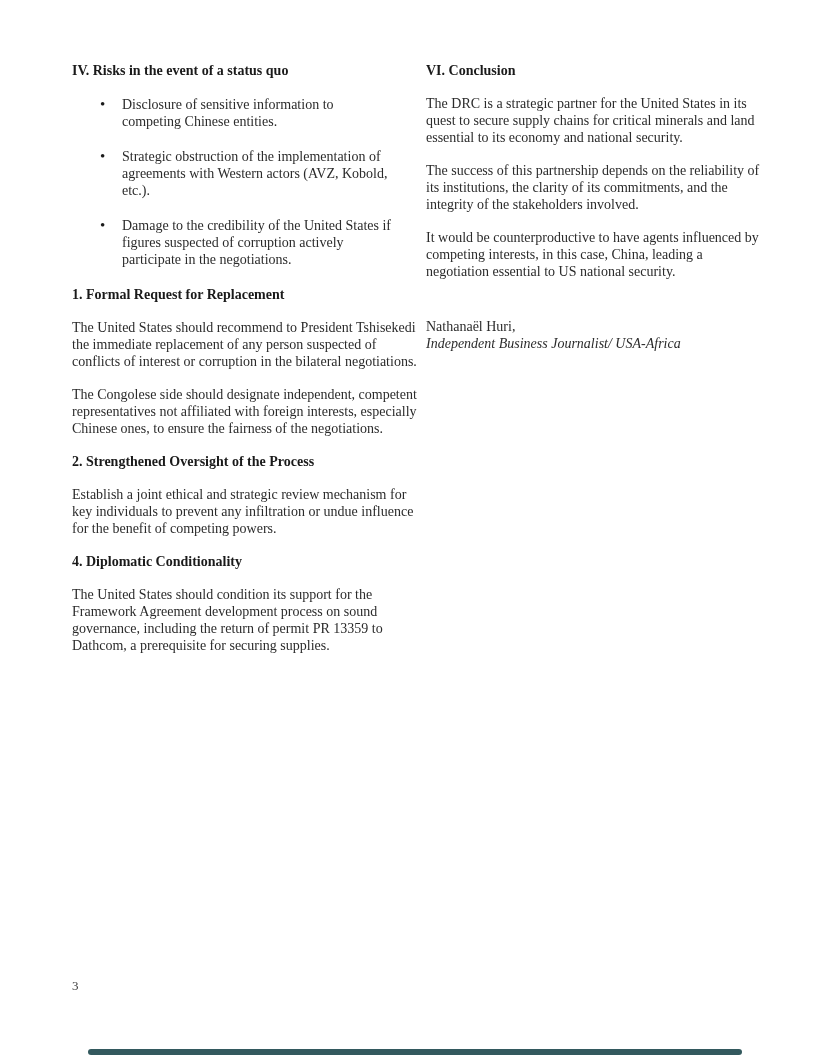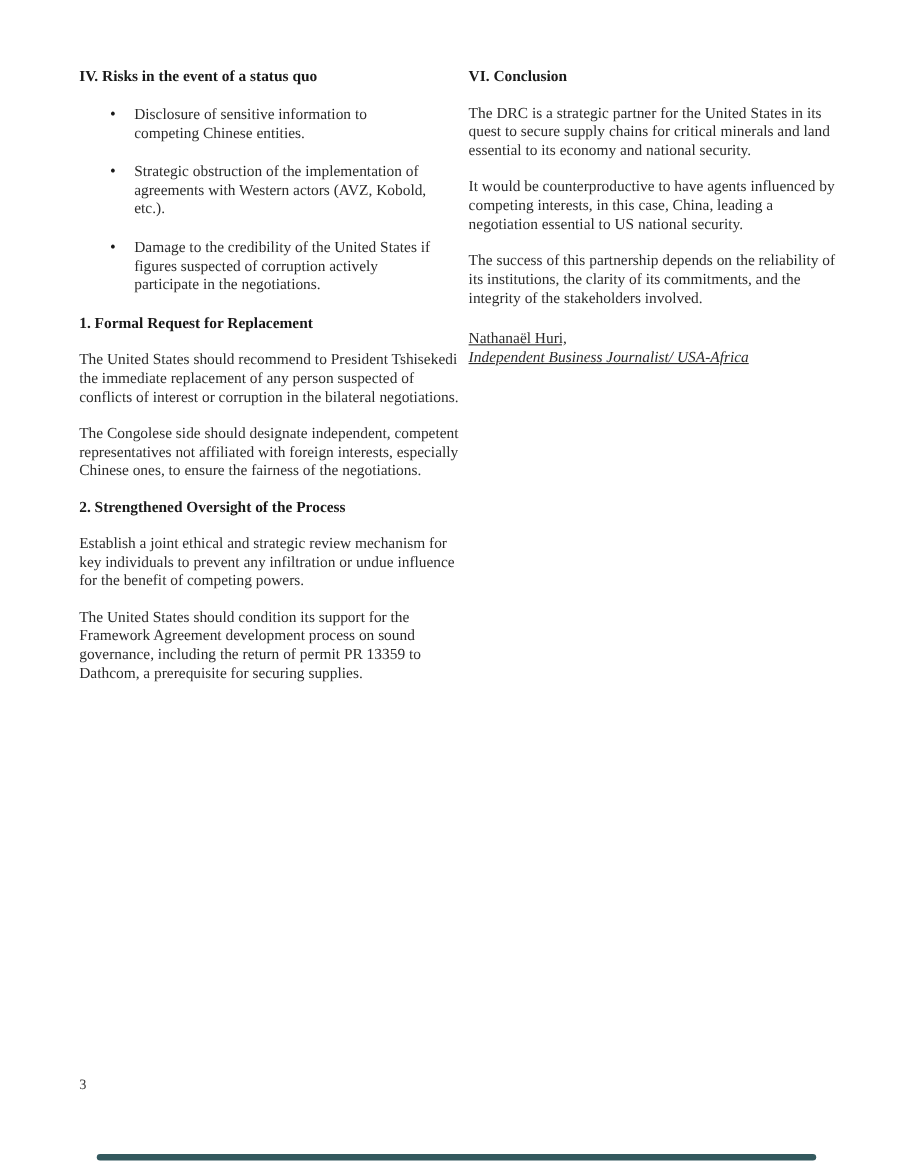--- a/index.html
+++ b/index.html
@@ -47,21 +47,21 @@
     margin-bottom: 18px;
   }
   ul.bullets li .bullet-dot {
     position: absolute;
     left: 0;
     top: 0;
     font-size: 15px;
     color: #1a1a1a;
   }
 
-  .signature { margin-top: 20px; text-decoration: underline; }
+  .signature { margin-top: 38px; }
   .signature .sig-name { }
   .signature .sig-title { font-style: italic; }
 
   .page-number {
     position: absolute;
     left: 72px;
     top: 977px;
     font-size: 13px;
     color: #3a3a3a;
   }
@@ -102,30 +102,31 @@
 
 
     <div class="sub-heading">1. Formal Request for Replacement</div>
     <p class="para">The United States should recommend to President Tshisekedi the immediate replacement of any person suspected of conflicts of interest or corruption in the bilateral negotiations.</p>
 
     <p class="para">The Congolese side should designate independent, competent representatives not affiliated with foreign interests, especially Chinese ones, to ensure the fairness of the negotiations.</p>
 
     <div class="sub-heading">2. Strengthened Oversight of the Process</div>
     <p class="para">Establish a joint ethical and strategic review mechanism for key individuals to prevent any infiltration or undue influence for the benefit of competing powers.</p>
 
+    <div class="sub-heading">4. Diplomatic Conditionality</div>
     <p class="para">The United States should condition its support for the Framework Agreement development process on sound governance, including the return of permit PR 13359 to Dathcom, a prerequisite for securing supplies.</p>
   </div>
 
   <div class="col-right">
 
     <div class="sec-heading first-heading">VI. Conclusion</div>
 
     <p class="para">The DRC is a strategic partner for the United States in its quest to secure supply chains for critical minerals and land essential to its economy and national security.</p>
+    <p class="para">The success of this partnership depends on the reliability of its institutions, the clarity of its commitments, and the integrity of the stakeholders involved.</p>
     <p class="para">It would be counterproductive to have agents influenced by competing interests, in this case, China, leading a negotiation essential to US national security.</p>
-    <p class="para">The success of this partnership depends on the reliability of its institutions, the clarity of its commitments, and the integrity of the stakeholders involved.</p>
 
     <div class="signature">
       <div class="sig-name">Nathanaël Huri,</div>
       <div class="sig-title">Independent Business Journalist/ USA-Africa</div>
     </div>
   </div>
 </div>
 
 <div class="page-number">3</div>
 

